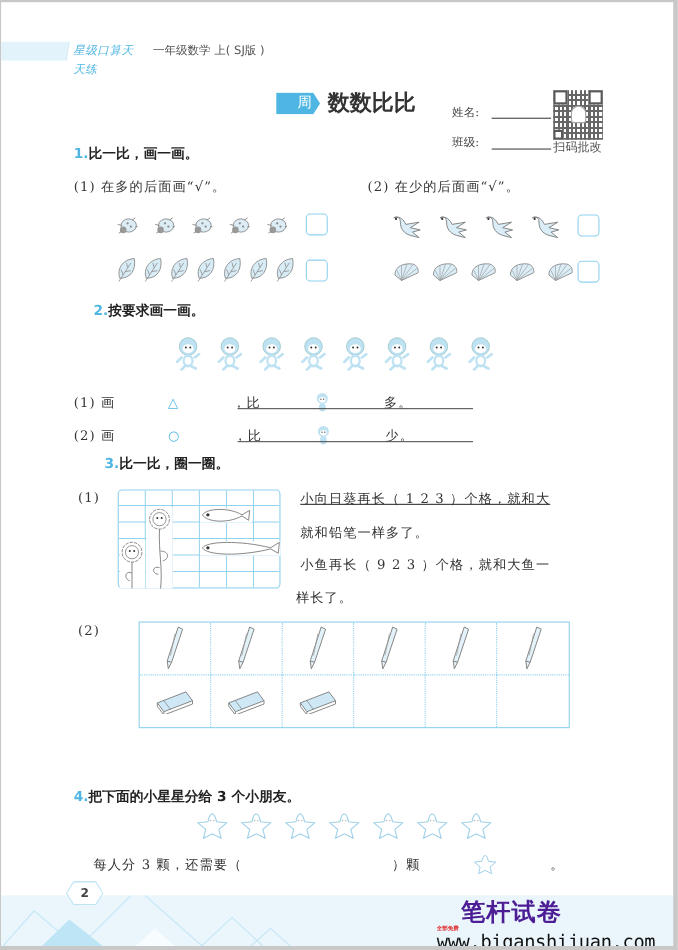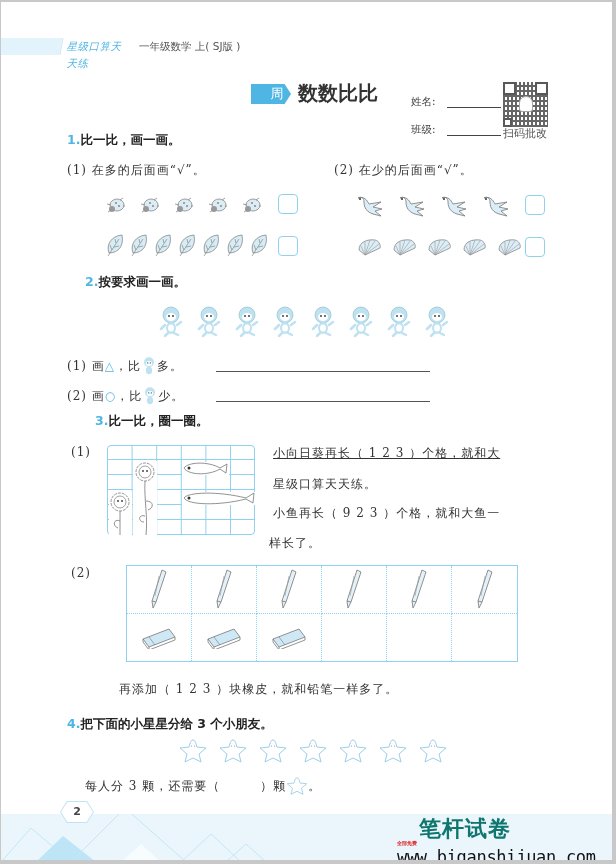--- a/index.html
+++ b/index.html
@@ -51,21 +51,21 @@
   .qr::before { left: 0; top: 0; }
   .qr::after { right: 0; top: 0; }
   .qr .qr-corner { position: absolute; left: 0; bottom: 0; width: 9px; height: 9px; border: 2px solid #222; background: #fff; }
   .qr .qr-face { position: absolute; left: 16px; top: 14px; width: 14px; height: 16px; background: #fff; border: 1px solid #888; border-radius: 7px 7px 3px 3px; }
   .scan-label { position: absolute; left: 502px; top: 124px; font-size: 11px; color: #555; }
 
   .q-title { position: absolute; font-size: 12.5px; color: #222; font-weight: bold; }
   .q-num { color: #4fb6e3; }
   .sub { position: absolute; font-size: 12px; font-family: "DejaVu Serif", serif; color: #333; letter-spacing: 1px; }
 
-  .row { position: absolute; display: flex; align-items: center; }
+  .row { position: absolute; display: flex; align-items: center; gap: 48px; }
   .pic { display: inline-block; position: relative; }
   .answer-box {
     position: absolute; width: 20px; height: 20px; border: 1.2px solid #8fd1ee; border-radius: 4px; background: #fff;
   }
   .write-line { position: absolute; height: 1px; background: #555; }
 
   
   .grid {
     position: absolute; left: 106px; top: 443px; width: 148px; height: 90px;
     border: 1px solid #8fd1ee; border-radius: 4px;
@@ -90,21 +90,21 @@
   }
   .page-num {
     position: absolute; left: 60px; top: 800px; width: 32px; height: 20px; background: #fff;
     clip-path: polygon(20% 0, 80% 0, 100% 50%, 80% 100%, 20% 100%, 0 50%);
     text-align: center; font-size: 11px; font-weight: bold; color: #444; line-height: 20px;
   }
   .page-num-border {
     position: absolute; left: 59px; top: 799px; width: 34px; height: 22px; background: #bfe4f4;
     clip-path: polygon(20% 0, 80% 0, 100% 50%, 80% 100%, 20% 100%, 0 50%);
   }
-  .wm-title { position: absolute; left: 418px; top: 812px; font-size: 22px; color: #0f766e; font-weight: bold; letter-spacing: 1px; }
+  .wm-title { position: absolute; left: 418px; top: 812px; font-size: 22px; color: #4c1d95; font-weight: bold; letter-spacing: 1px; }
   .wm-free { position: absolute; left: 396px; top: 838px; font-size: 5px; color: #d22; font-weight: bold; }
   .wm-url { position: absolute; left: 396px; top: 845px; font-size: 17px; font-family: "DejaVu Sans Mono", monospace; color: #111; letter-spacing: -0.3px; }
 </style>
 </head>
 <body>
 
 <div class="page">
 
   <div class="header-band"></div>
   <div class="series-tag"><span>星级口算天天练</span></div>
@@ -378,21 +378,21 @@
       <path d="M76 22 C80 16 100 15 112 22 L119 18 L118 27 L112 23 C100 30 80 29 76 22 Z" fill="#fff" stroke="#777" stroke-width="0.8"></path>
       <circle cx="81" cy="22" r="1.5" fill="#333"></circle>
 
       <rect x="74" y="46" width="73" height="13" fill="#fff"></rect>
       <path d="M76 52 C80 46 110 45 138 52 L146 47 L145 57 L138 53 C110 60 80 59 76 52 Z" fill="#fff" stroke="#777" stroke-width="0.8"></path>
       <circle cx="81" cy="52" r="1.5" fill="#333"></circle>
     </svg>
   </div>
 
   <div class="sub" style="left:272px;top:443px;text-decoration:underline;">小向日葵再长（ 1  2  3 ）个格，就和大</div>
-  <div class="sub" style="left:272px;top:474px;">星级口算天天练。</div>
+  <div class="sub" style="left:272px;top:474px;">就和铅笔一样多了。</div>
   <div class="sub" style="left:272px;top:503px;">小鱼再长（ 9  2  3 ）个格，就和大鱼一</div>
   <div class="sub" style="left:268px;top:533px;">样长了。</div>
 
   <div class="sub" style="left:70px;top:564px;">(2)</div>
 
   <div class="table2">
     <div class="cell">
         <svg width="16" height="42" viewBox="0 0 16 42">
           <path d="M11 2 L15 4 L5 34 L2 40 L1 33 Z" fill="#e3f1f8" stroke="#777" stroke-width="0.8"></path>
           <path d="M1 33 L5 34" stroke="#777" stroke-width="0.8"></path>
@@ -453,21 +453,20 @@
           <path d="M2 14 L28 4 L34 12 L8 22 Z" fill="#cfe8f5" stroke="#777" stroke-width="0.8"></path>
           <path d="M2 14 L2 17 L8 25 L8 22 M34 12 L34 15 L8 25" stroke="#777" stroke-width="0.8" fill="none"></path>
           <path d="M8 12 L14 20" stroke="#777" stroke-width="0.6"></path>
         </svg>
       </div>
     <div class="cell"></div>
     <div class="cell"></div>
     <div class="cell"></div>
   </div>
 
-  <div class="sub" style="left:118px;top:679px;">再添加（ 1  2  3 ）块橡皮，就和铅笔一样多了。</div>
 
   <div class="q-title" style="left:66px;top:714px;">
     <span class="q-num">4.</span><span>把下面的小星星分给 3 个小朋友。</span>
   </div>
   <div class="row" style="left:178px;top:737px;gap:12px;">
     <svg class="pic" width="28" height="24" viewBox="0 0 28 24">
         <path d="M14 1 C17 1 17 6 18 8 L27 9 L20 15 L22 23 L14 19 L6 23 L8 15 L1 9 L10 8 C11 6 11 1 14 1 Z" fill="#fff" stroke="#9ccfe8" stroke-width="1"></path>
         <circle cx="12.5" cy="7" r="0.6" fill="#999"></circle>
         <circle cx="15.5" cy="7" r="0.6" fill="#999"></circle>
       </svg>

